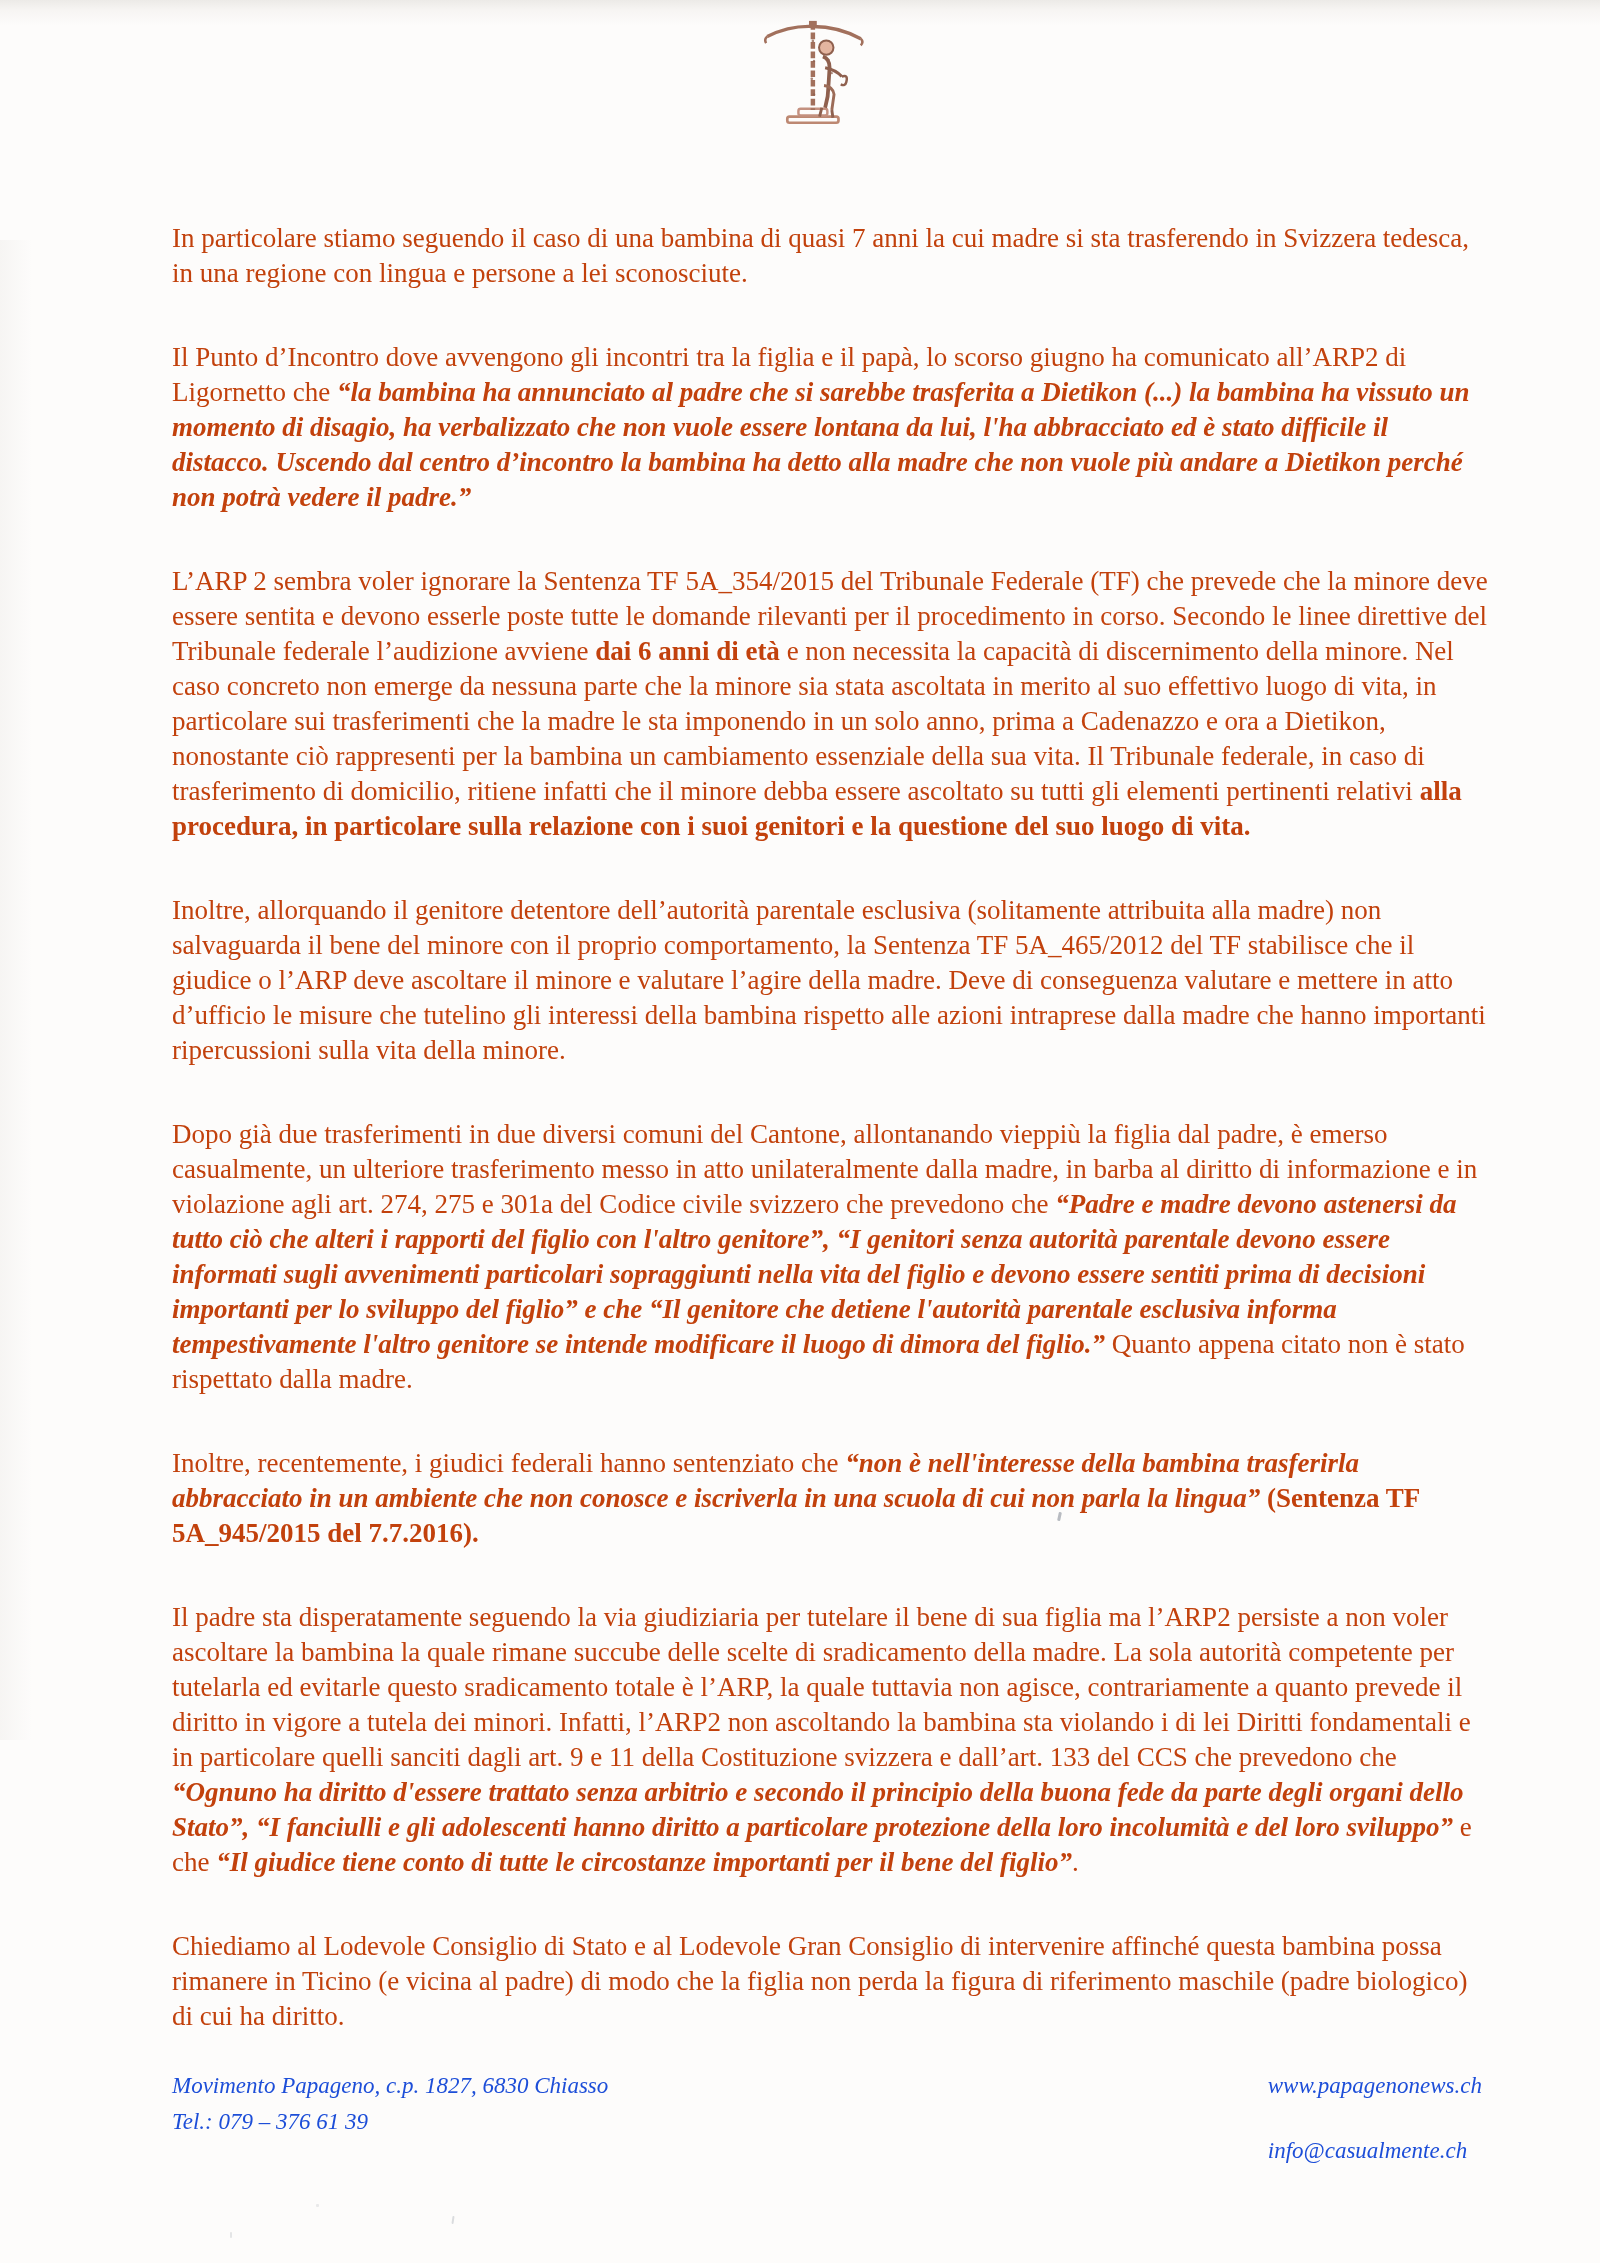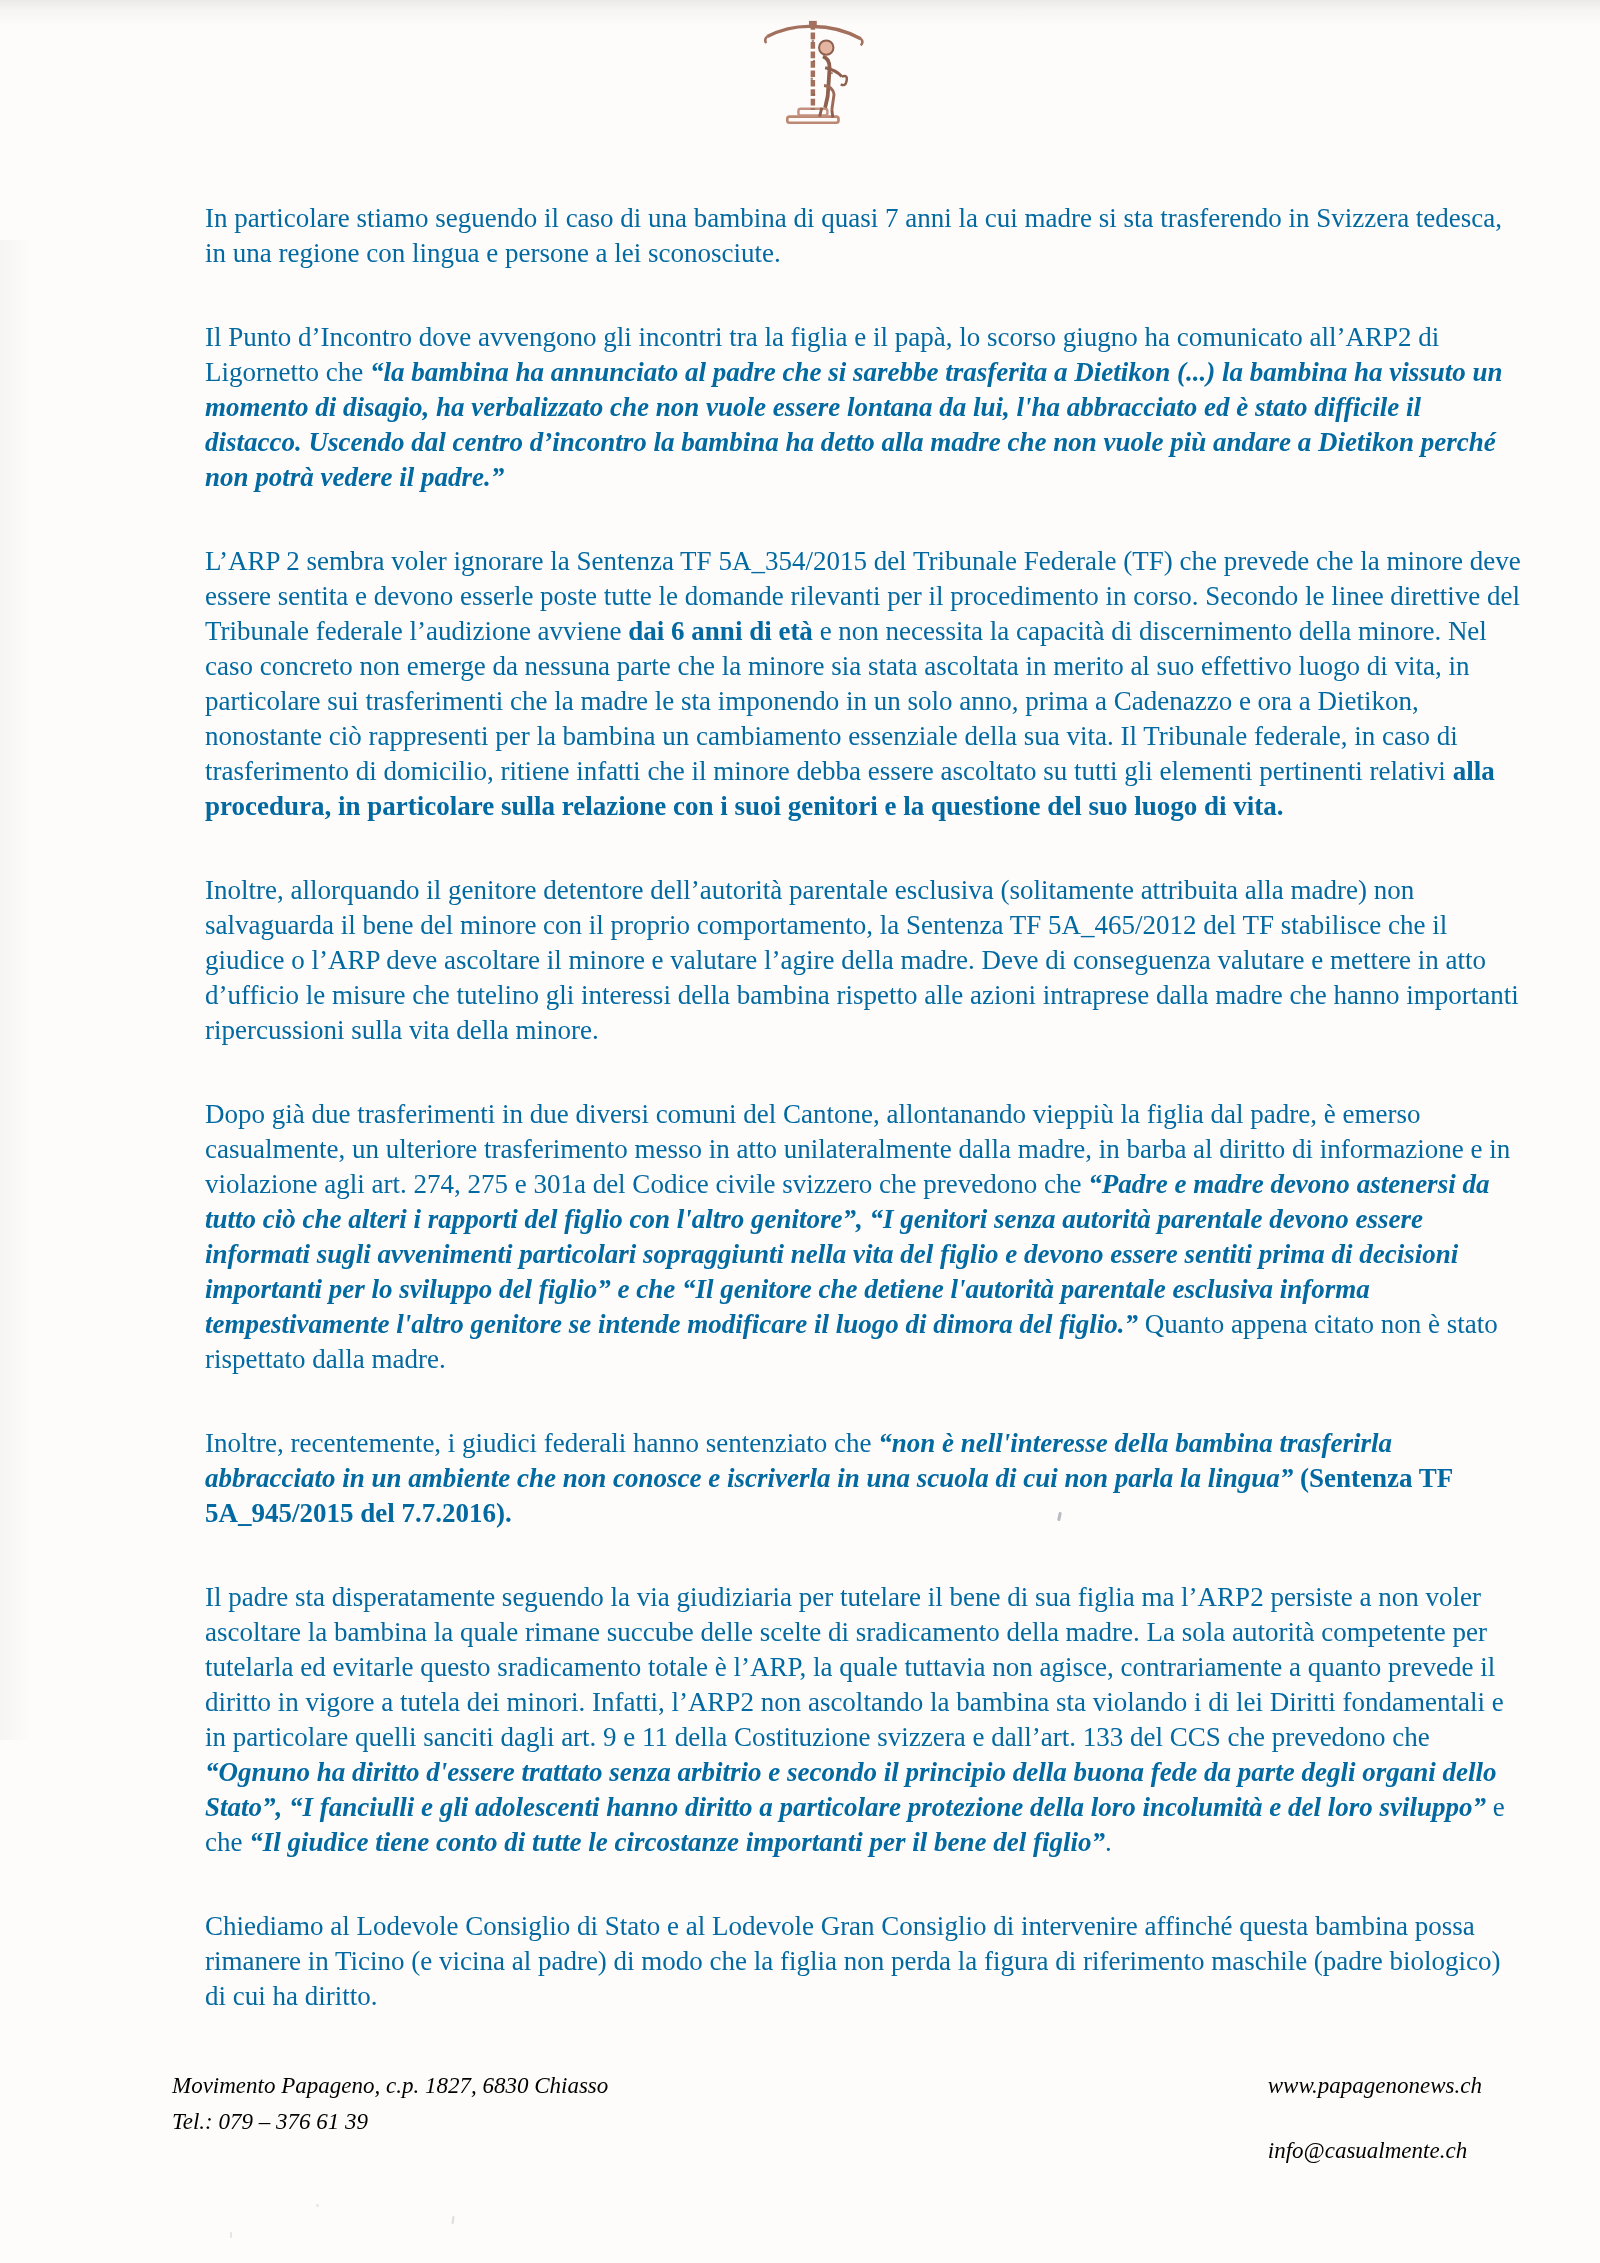--- a/index.html
+++ b/index.html
@@ -17,35 +17,34 @@
   }
   .left-shade{
     position:absolute;left:0;top:240px;width:40px;height:1500px;
     background:linear-gradient(90deg,#f2f0ee 0%,rgba(253,252,251,0) 80%);
     opacity:.6;pointer-events:none;
   }
   .logo{
     position:absolute;left:758px;top:12px;width:112px;height:118px;
   }
   .doc{
-    position:absolute;left:172px;top:201px;width:1318px;
-    color:#0369a1;
+    position:absolute;left:172px;top:221px;width:1318px;
+    color:#c2410c;
     font-size:27px;line-height:35px;
     text-align:left;
-    margin-left:33px;
   }
   .doc p{margin:0 0 49px 0;}
   .seg-normal{font-style:normal;font-weight:400;}
   .seg-italic{font-style:italic;font-weight:700;}
   .seg-bold{font-style:normal;font-weight:700;}
   .seg-bolditalic{font-style:italic;font-weight:700;}
   .footer{
     position:absolute;left:172px;top:2068px;width:1310px;
     display:flex;justify-content:space-between;align-items:flex-start;
-    color:#000000;font-style:italic;font-size:23px;line-height:36px;
+    color:#1d4ed8;font-style:italic;font-size:23px;line-height:36px;
   }
   .footer-left div{white-space:nowrap;}
   .footer-right{}
   .footer-right div{white-space:nowrap;margin-bottom:29px;}
   .speck{position:absolute;background:#9aa0a8;border-radius:1px;opacity:.7;}
   .speck1{left:1058px;top:1512px;width:3px;height:9px;transform:rotate(12deg);}
   .speck2{left:452px;top:2216px;width:2px;height:8px;opacity:.35;transform:rotate(8deg);}
   .speck3{left:230px;top:2232px;width:2px;height:6px;opacity:.25;}
   .speck4{left:316px;top:2204px;width:3px;height:3px;opacity:.2;}
 </style>

